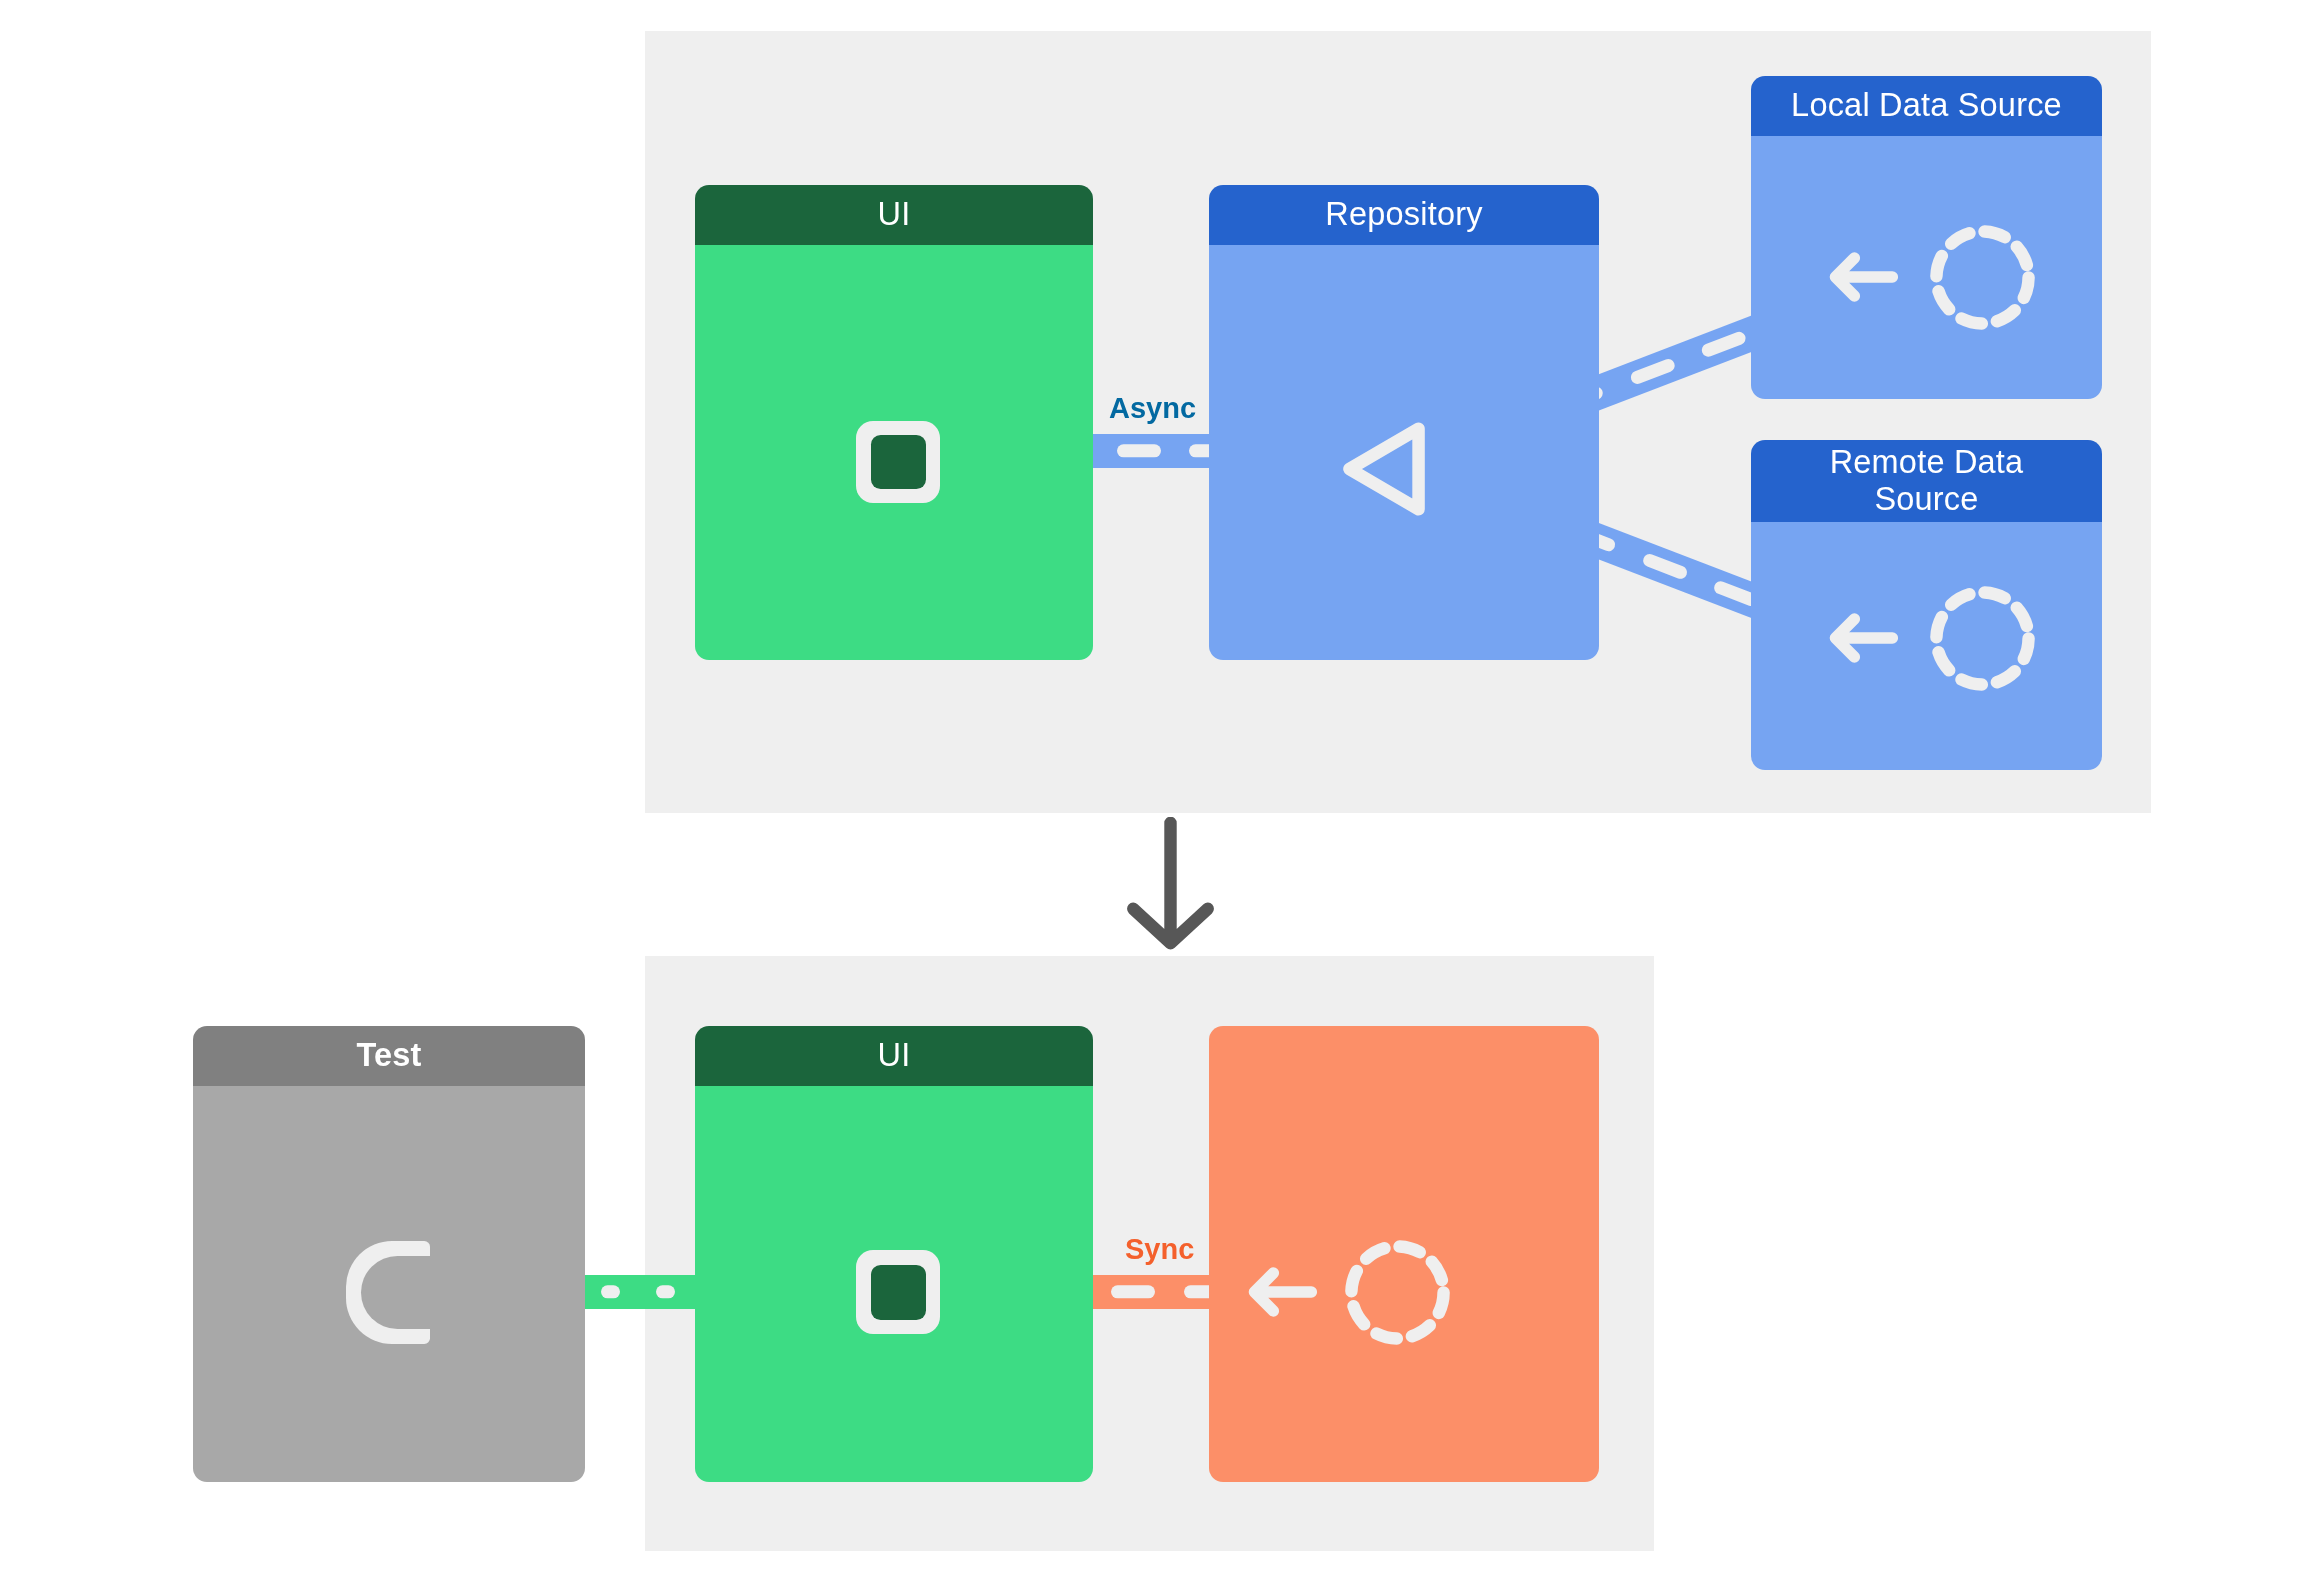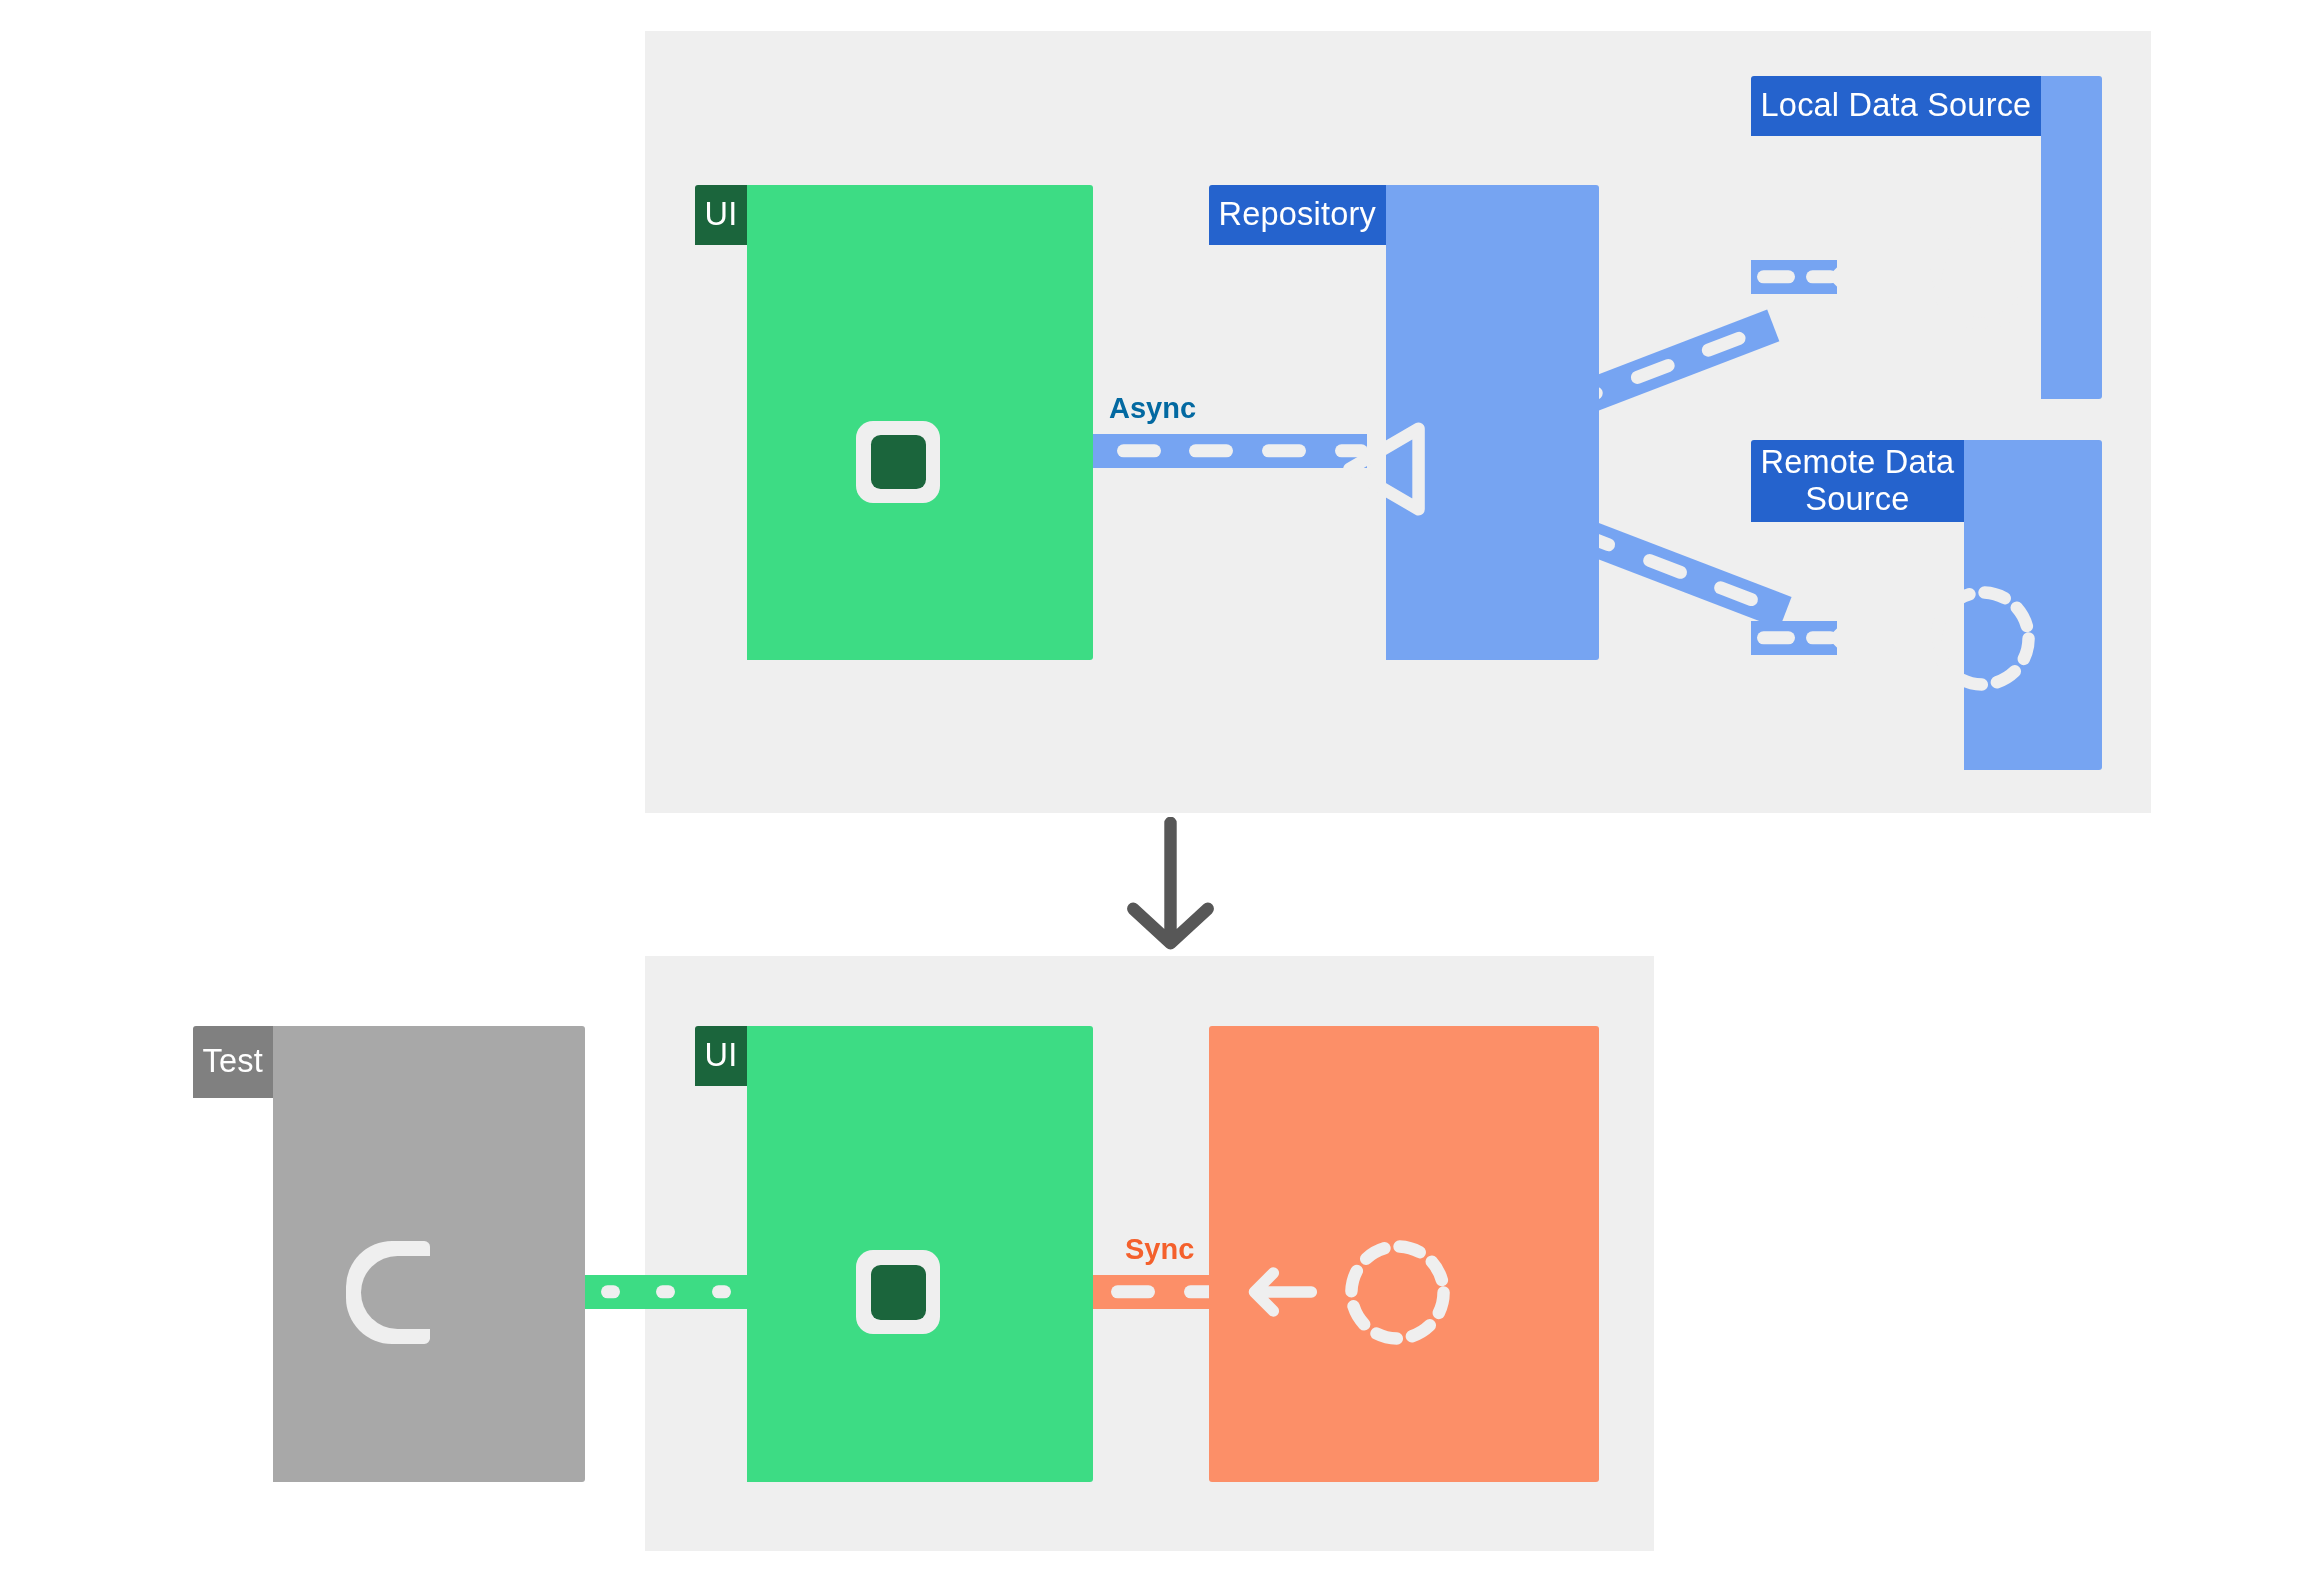--- a/index.html
+++ b/index.html
@@ -16,23 +16,24 @@
     height: 1586px;
     background: #ffffff;
     overflow: hidden;
   }
   .panel {
     position: absolute;
     background: #efefef;
   }
   .node {
     position: absolute;
-    border-radius: 3px;
+    border-radius: 14px;
     overflow: hidden;
     display: flex;
+    flex-direction: column;
   }
   .node-header {
     flex: 0 0 auto;
     display: flex;
     align-items: center;
     justify-content: center;
     text-align: center;
     color: #ffffff;
     font-size: 32.5px;
     line-height: 1.15;
@@ -267,21 +268,21 @@
       <div class="dash" style="left:101px; width:44px;"></div>
       <div class="dash" style="left:174px; width:44px;"></div>
       <div class="dash" style="left:247px; width:44px;"></div>
       <div class="dash" style="left:319px; width:44px;"></div>
       <div class="dash" style="left:392px; width:21px;"></div>
     </div>
   </div>
   <div class="edge-label label-sync" style="left:1125px; top:1233px;text-align:right;">Sync</div>
 
   <div class="node theme-gray" style="left:193px; top:1026px; width:392px; height:456px;">
-    <div class="node-header" style="height:72px;">Test</div>
+    <div class="node-header" style="height:60px;font-weight:bold;">Test</div>
     <div class="node-body"></div>
   </div>
 
   <div class="socket" style="left:346px; top:1241px; width:84px; height:103px;">
     <div class="socket-core"></div>
   </div>
 
   <div class="node theme-green" style="left:695px; top:1026px; width:398px; height:456px;">
     <div class="node-header" style="height:60px;">UI</div>
     <div class="node-body"></div>

